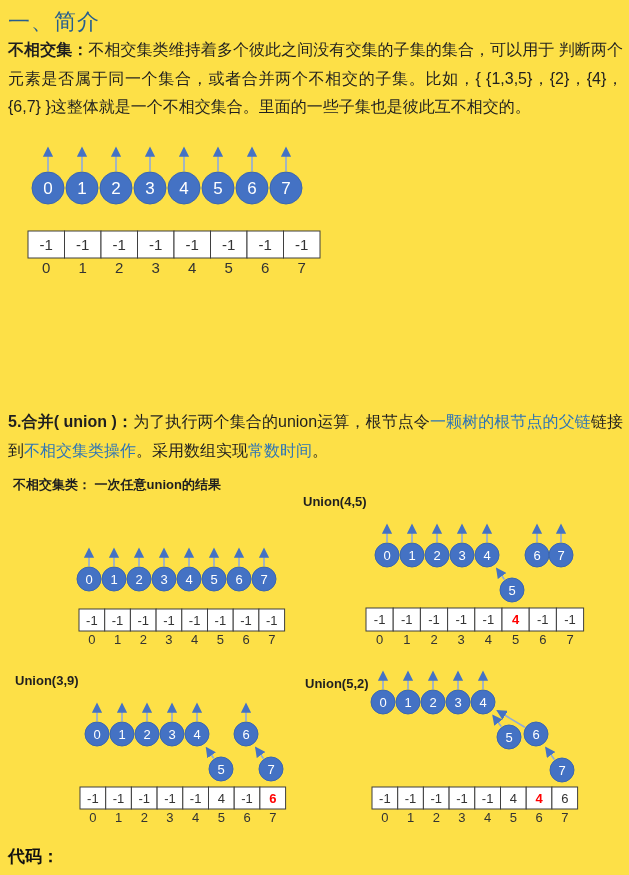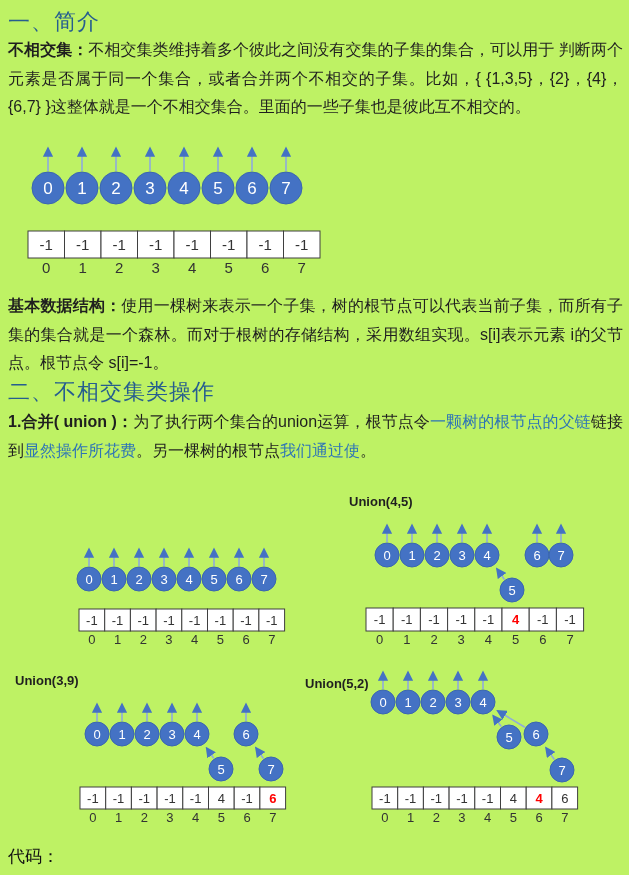--- a/index.html
+++ b/index.html
@@ -1,50 +1,49 @@
 <!DOCTYPE html>
 <html><head>
 <meta charset="utf-8">
 <style>
   html,body{margin:0;padding:0;background:#fff;}
-  .page{position:relative;width:629px;height:875px;background:#bef264;
+  .page{position:relative;width:629px;height:875px;background:#fde047;
         font-family:"Liberation Sans",sans-serif;color:#1f1f1f;overflow:hidden;}
   .h1{position:absolute;margin:0;font-size:22px;font-weight:400;color:#265e8f;letter-spacing:1px;}
   #h1a{left:8px;top:7px;}
   #h1b{left:8px;top:377px;}
   .para{position:absolute;left:8px;width:615px;margin:0;font-size:16px;line-height:28.5px;color:#1f1f1f;text-align:justify;}
   #p1{top:36px;}
   #p2{top:292px;}
   #p3{top:408px;}
   .b{font-weight:bold;}
   .blue{color:#2e75b6;}
   .caption{position:absolute;left:13px;top:476px;font-size:13px;font-weight:bold;color:#1f1f1f;}
   .dlabel{position:absolute;font-size:13px;font-weight:bold;color:#1f1f1f;}
-  #lbl-u45{left:303px;top:494px;margin-left:46px;}
+  #lbl-u45{left:303px;top:494px;}
   #lbl-u67{left:15px;top:673px;}
   #lbl-u46{left:305px;top:676px;}
-  #code-lead{position:absolute;left:8px;top:845px;font-size:17px;font-weight:normal;color:#111;}
+  #code-lead{position:absolute;left:8px;top:845px;font-size:17px;font-weight:bold;color:#111;}
   #diagram-layer{position:absolute;left:0;top:0;pointer-events:none;}
   svg text{font-family:"Liberation Sans",sans-serif;}
 </style>
 </head>
 <body>
 
 <div class="page">
 
   <h1 class="h1" id="h1a">一、简介</h1>
 
   <p class="para" id="p1"><span class="b">不相交集：</span><span>不相交集类维持着多个彼此之间没有交集的子集的集合，可以用于 判断两个元素是否属于同一个集合，或者合并两个不相交的子集。比如，{ {1,3,5}，{2}，{4}，{6,7} }这整体就是一个不相交集合。里面的一些子集也是彼此互不相交的。</span></p>
 
-  <p class="para" id="p2"><span class="b">基本数据结构：</span><span>使用一棵树来表示一个子集，树的根节点可以代表当前子集，而所有子集的集合就是一个森林。而对于根树的存储结构，采用数组实现。s[i]表示元素 i的父节点。根节点令 s[i]=-1。</span></p>
-
-  <h1 class="h1" id="h1b">二、不相交集类操作</h1>
-
-  <p class="para" id="p3"><span class="b">1.合并( union )：</span><span>为了执行两个集合的union运算，根节点令</span><span class="blue">一颗树的根节点的父链</span><span>链接到</span><span class="blue">显然操作所花费</span><span>。另一棵树的根节点</span><span class="blue">我们通过使</span><span>。</span></p>
-
+
+
+  <p class="para" id="p3"><span class="b">5.合并( union )：</span><span>为了执行两个集合的union运算，根节点令</span><span class="blue">一颗树的根节点的父链</span><span>链接到</span><span class="blue">不相交集类操作</span><span>。采用数组实现</span><span class="blue">常数时间</span><span>。</span></p>
+
+  <div class="caption">不相交集类：  一次任意union的结果</div>
 
   <div class="dlabel" id="lbl-u45">Union(4,5)</div>
   <div class="dlabel" id="lbl-u67">Union(3,9)</div>
   <div class="dlabel" id="lbl-u46">Union(5,2)</div>
 
   <svg id="diagram-layer" width="629" height="875" viewBox="0 0 629 875">
       <defs>
         <marker id="ah" viewBox="0 0 10 10" refX="8.5" refY="5" markerWidth="6.5" markerHeight="6.5" orient="auto-start-reverse">
           <path d="M0,0 L10,5 L0,10 z" fill="#4472c4"></path>
         </marker>

